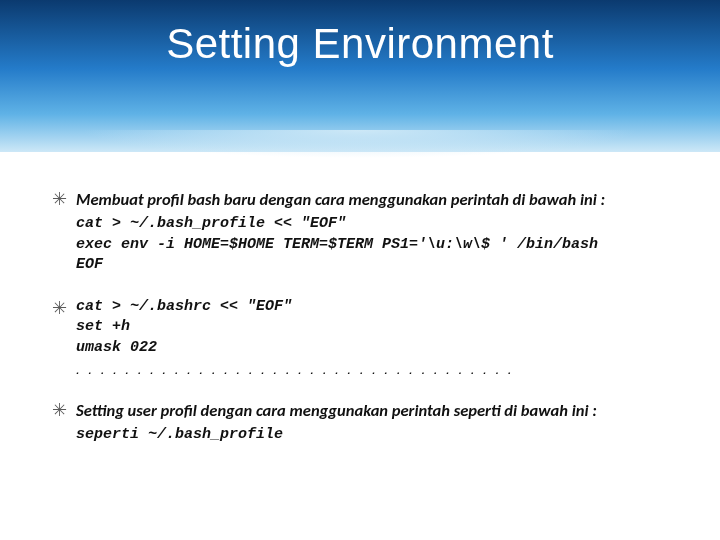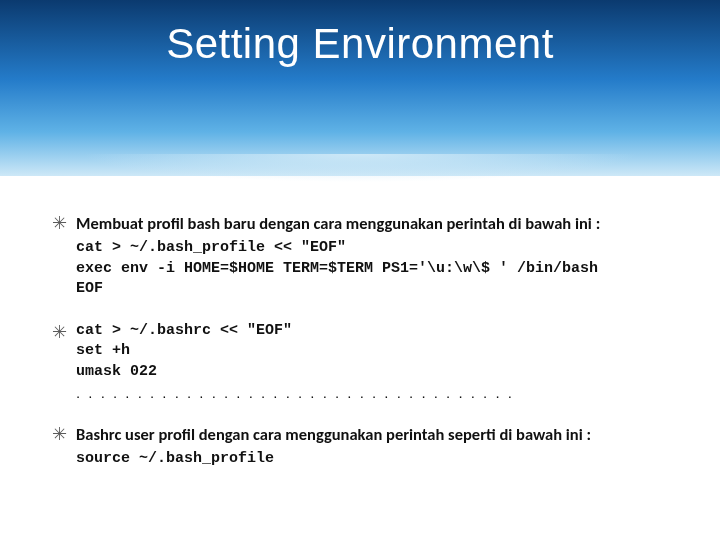--- a/index.html
+++ b/index.html
@@ -6,21 +6,21 @@
   body {
     width: 720px;
     height: 540px;
     background: #fff;
     font-family: "Segoe UI", "Calibri", sans-serif;
     overflow: hidden;
     position: relative;
   }
   .header {
     width: 100%;
-    height: 176px;
+    height: 152px;
     background: linear-gradient(to bottom, #0b3a6f 0%, #247bc9 45%, #5fb2e6 75%, #cde8f7 100%);
     position: relative;
   }
   .header::after {
     content: "";
     position: absolute;
     left: 0; right: 0; bottom: -18px;
     height: 40px;
     background: radial-gradient(ellipse 55% 100% at 50% 0%, #cde8f7 0%, rgba(205,232,247,0) 70%);
     pointer-events: none;
@@ -44,20 +44,21 @@
   .bullet-glyph {
     width: 24px;
     flex-shrink: 0;
     color: #5a5a5a;
     font-size: 18px;
     line-height: 22px;
     font-family: "Segoe UI Symbol", sans-serif;
   }
   .bullet-body {
     flex: 1;
+    font-style: italic;
   }
   .lead {
     font-size: 16.5px;
     color: #111;
     font-weight: 700;
     line-height: 1.35;
     margin-bottom: 4px;
   }
   .code {
     font-family: "Courier New", monospace;
@@ -100,18 +101,18 @@
       <div class="code">cat &gt; ~/.bashrc &lt;&lt; "EOF"
 set +h
 umask 022</div>
       <div class="dots">. . . . . . . . . . . . . . . . . . . . . . . . . . . . . . . . . . . .</div>
     </div>
   </div>
 
   <div class="bullet-item">
     <div class="bullet-glyph">✳</div>
     <div class="bullet-body">
-      <div class="lead">Bashrc user profil dengan cara menggunakan perintah seperti di bawah ini :</div>
-      <div class="code">source ~/.bash_profile</div>
+      <div class="lead">Setting user profil dengan cara menggunakan perintah seperti di bawah ini :</div>
+      <div class="code">seperti ~/.bash_profile</div>
     </div>
   </div>
 
 </div>
 
 </body></html>

